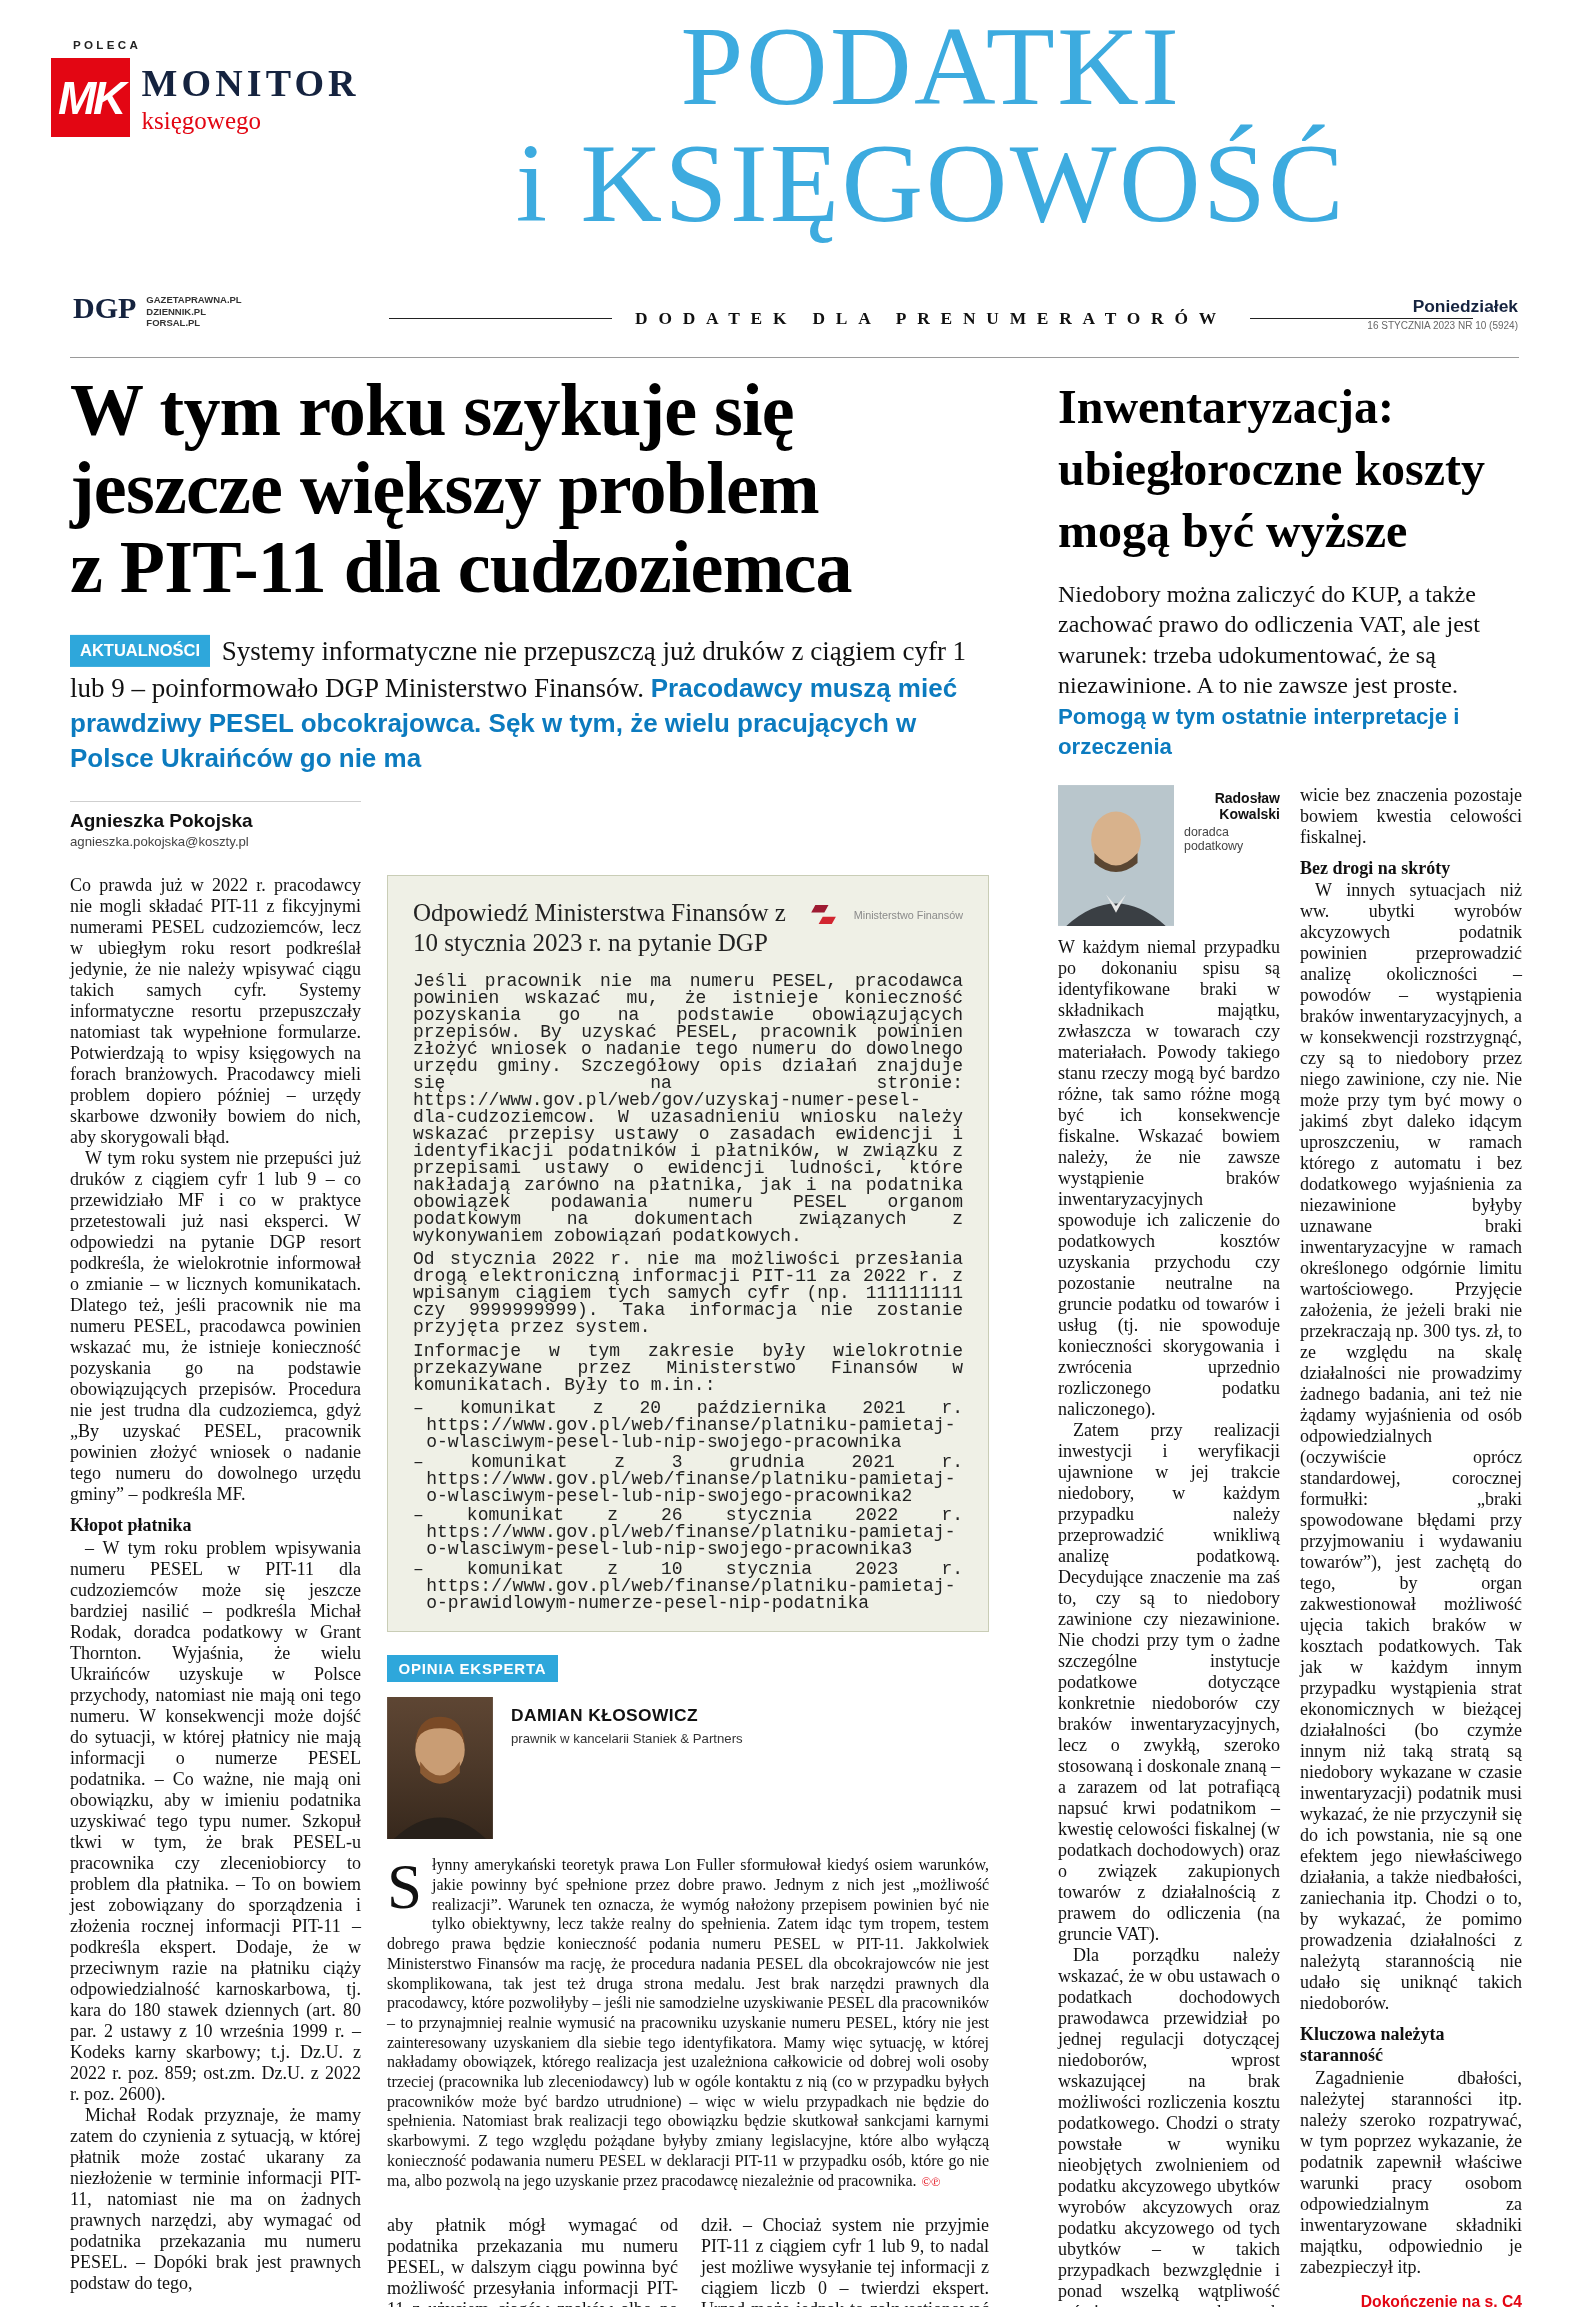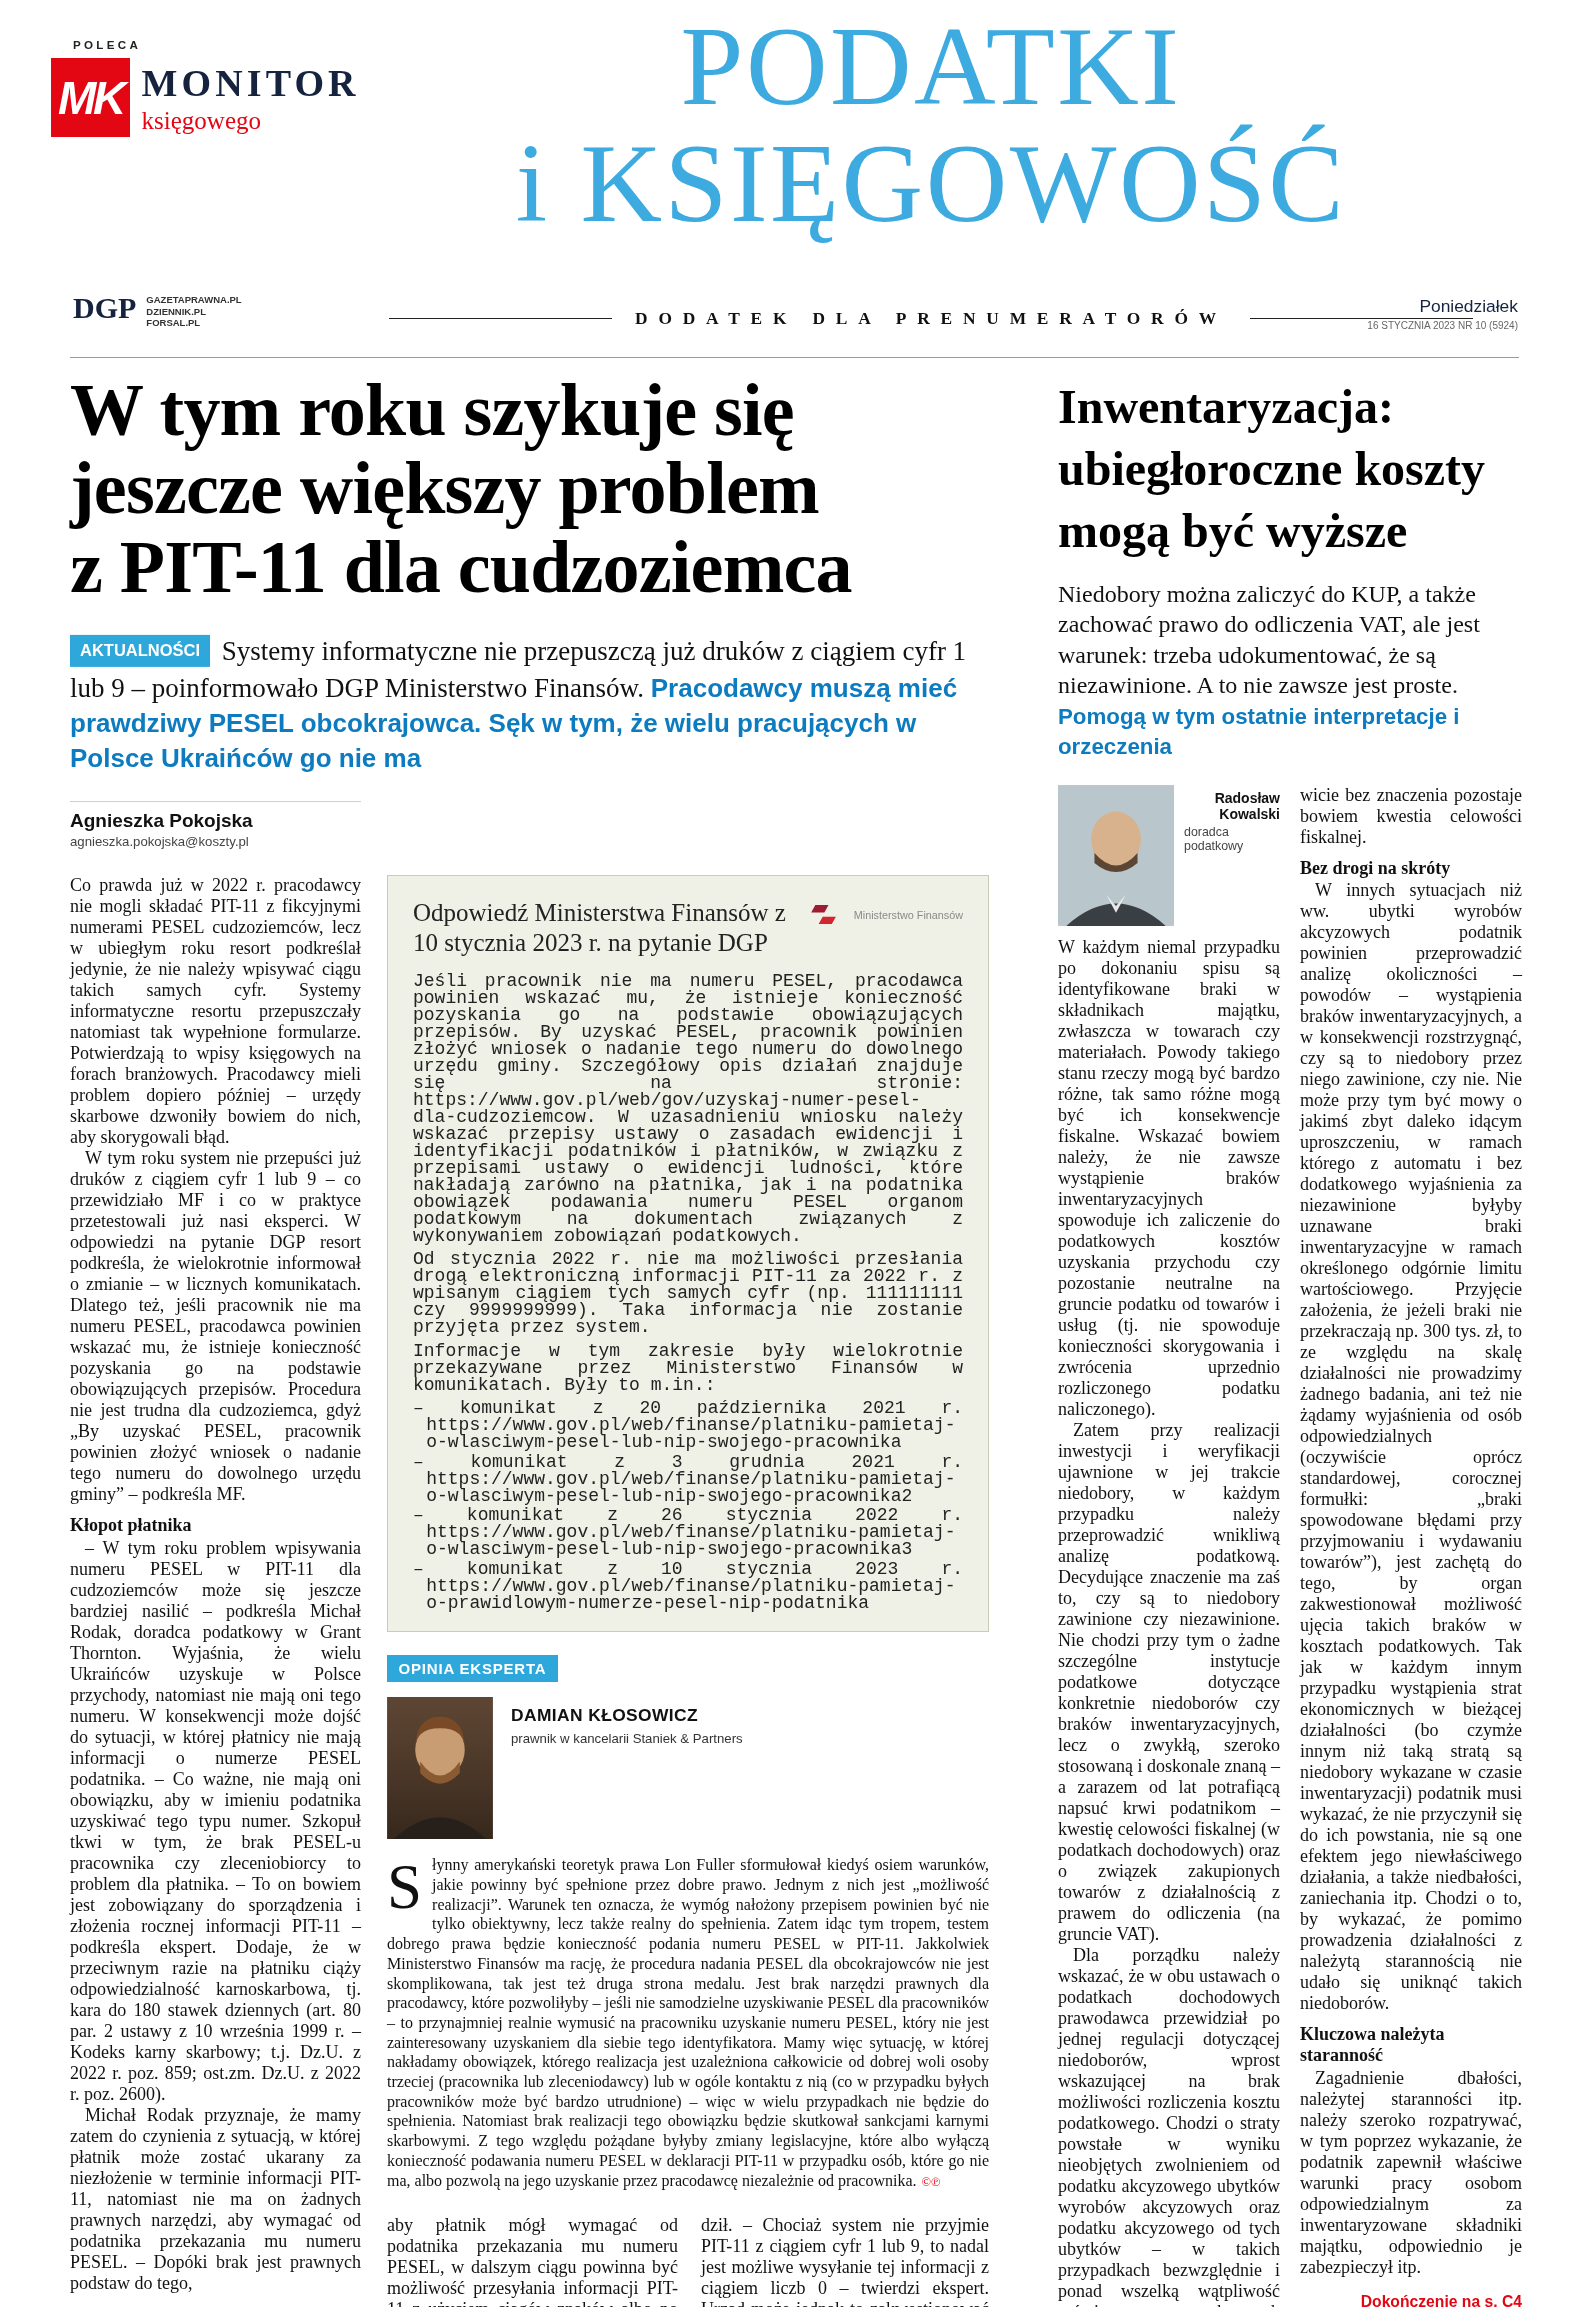--- a/index.html
+++ b/index.html
@@ -23,21 +23,21 @@
   .subtitle-row{position:absolute;left:389px;top:308px;width:1084px;display:flex;
                 align-items:center;gap:23px;}
   .subtitle-row .rule{flex:1;height:0.8px;background:#222;}
   .subtitle-text{font-family:"Liberation Serif",serif;font-weight:700;font-size:17.4px;
                  letter-spacing:10.8px;color:#111;white-space:nowrap;}
   .dgp-block{position:absolute;left:73px;top:291px;display:flex;gap:10px;align-items:flex-start;}
   .dgp-logo{font-family:"Liberation Serif",serif;font-weight:700;font-size:30px;color:#15233f;}
   .dgp-sites{font-family:"Liberation Sans",sans-serif;font-weight:700;font-size:9.5px;
              line-height:11.6px;color:#333;margin-top:3.3px;}
   .date-block{position:absolute;right:71px;top:296px;text-align:right;}
-  .weekday{font-family:"Liberation Sans",sans-serif;font-weight:400;font-size:17.4px;color:#15233f;}
+  .weekday{font-family:"Liberation Sans",sans-serif;font-weight:700;font-size:17.4px;color:#15233f;}
   .issue{font-family:"Liberation Sans",sans-serif;font-size:10px;color:#666;margin-top:3.3px;}
   .top-rule{position:absolute;left:70px;right:70px;top:357px;border-top:0.8px solid #9a9a9a;}
   
   .main-article{position:absolute;left:70px;top:371px;width:917px;}
   .headline{margin:0;font-family:"Liberation Serif",serif;font-weight:700;font-size:74px;
             line-height:1.06;color:#000;letter-spacing:-0.8px;}
   .headline span{display:block;}
   .lead{margin:28px 0 0 0;font-size:27px;line-height:1.3;text-align:left;}
   .kicker{display:inline-block;background:#2ea7db;color:#fff;font-family:"Liberation Sans",sans-serif;
           font-weight:700;font-size:16.5px;padding:5px 10px;margin-right:11.6px;transform:translateY(-4.1px);}

